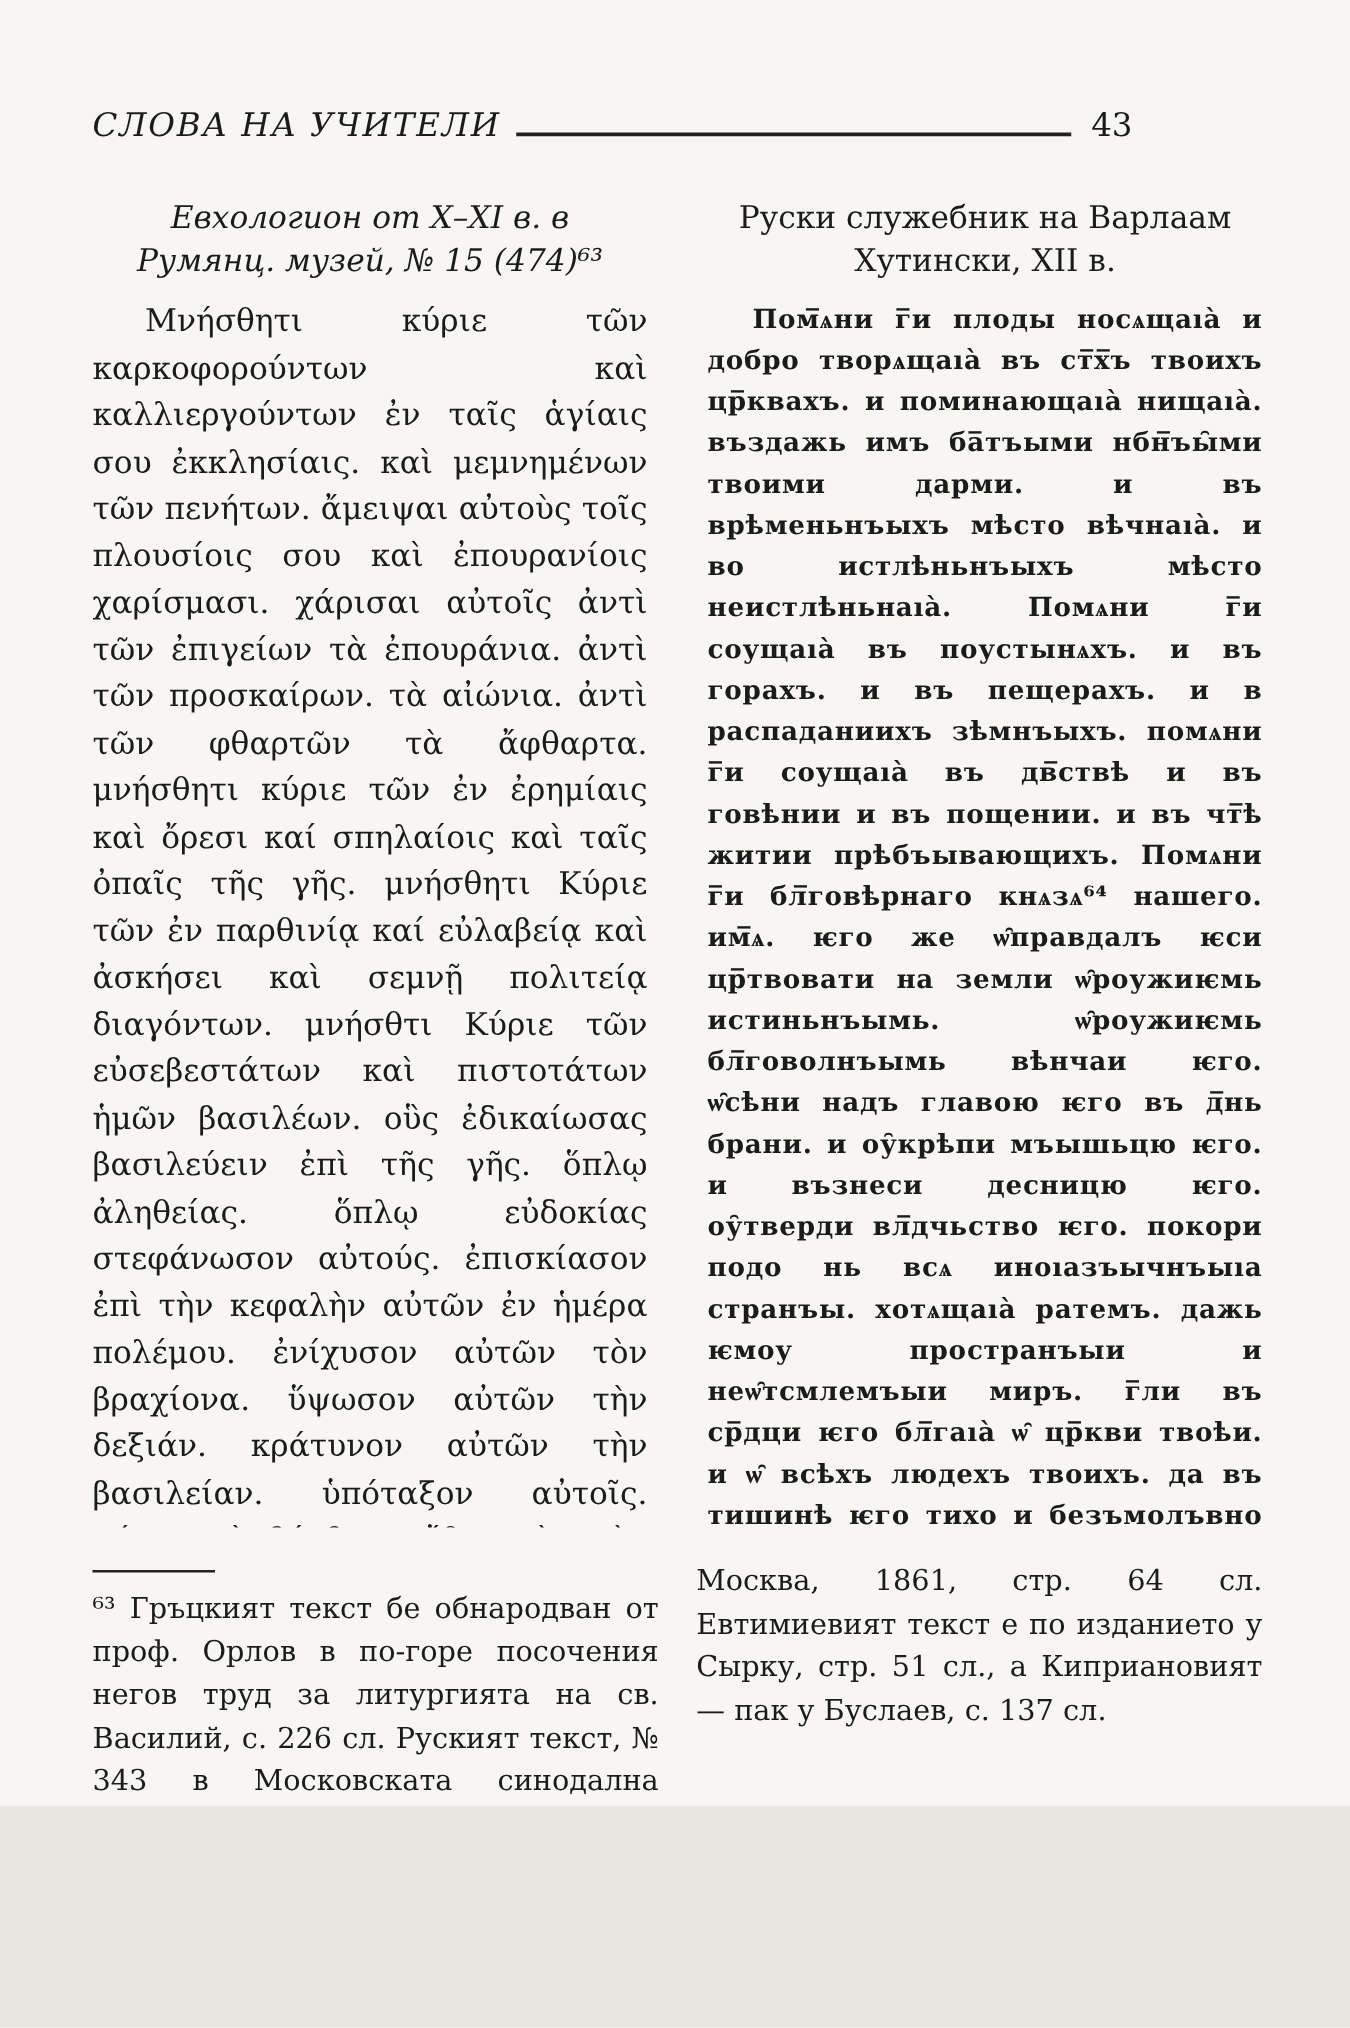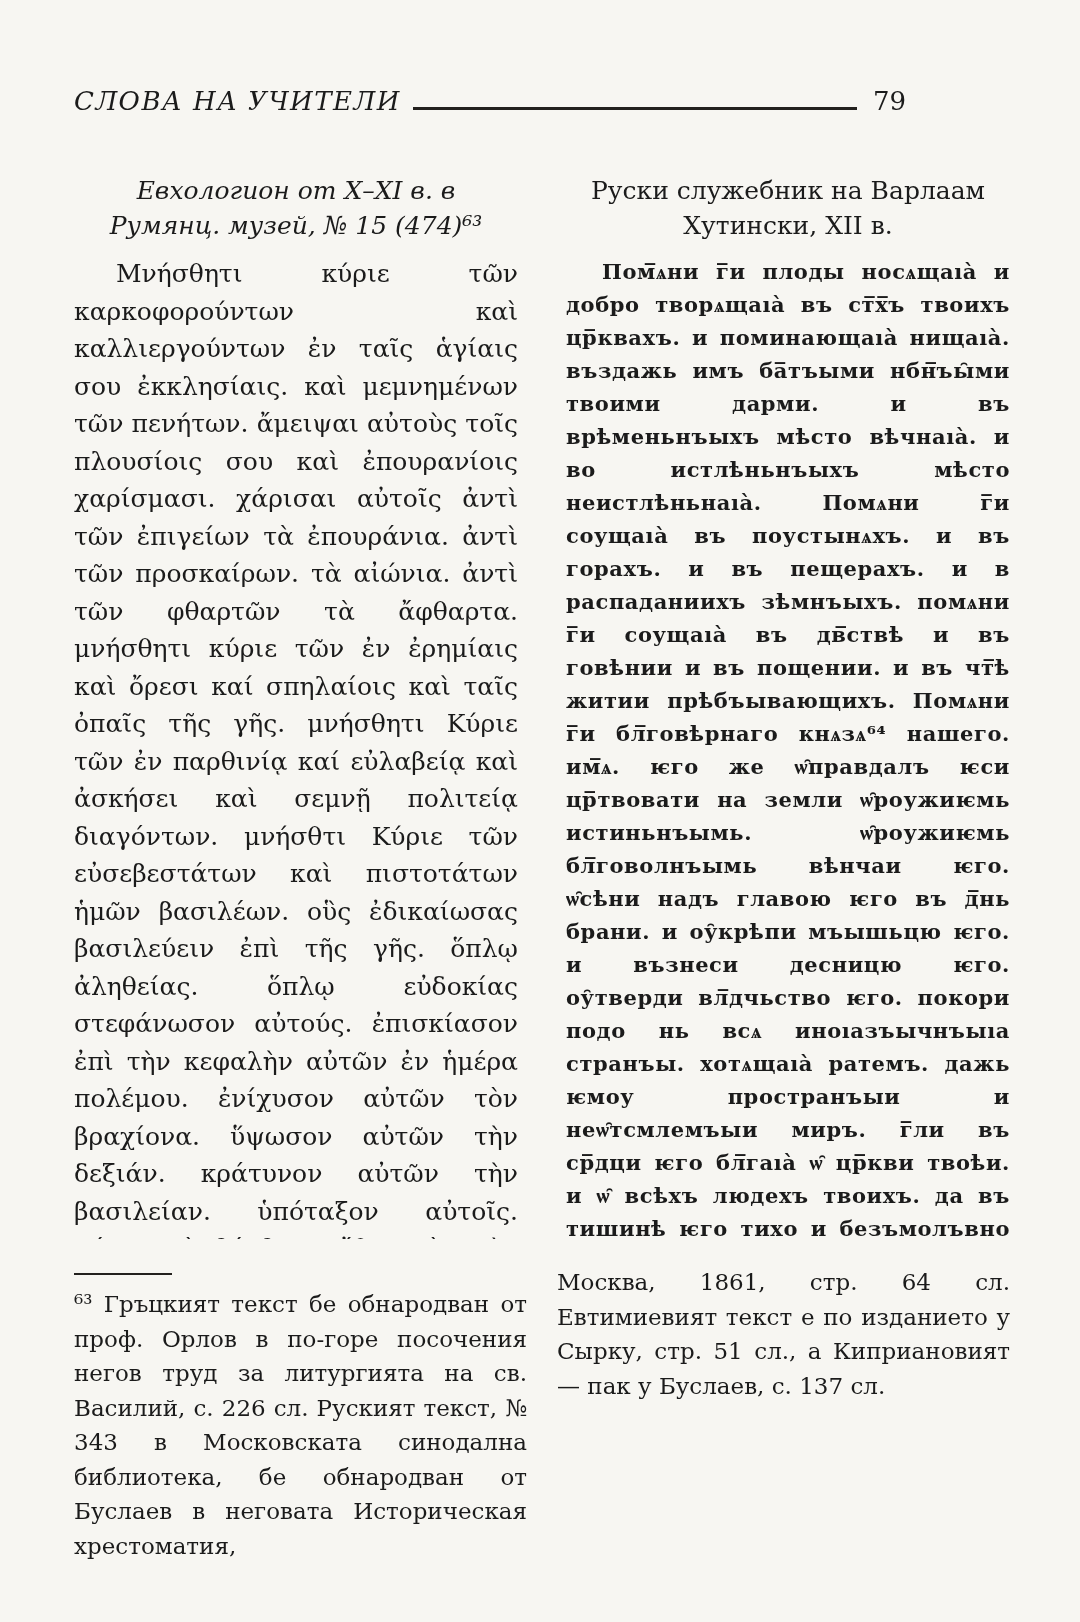--- a/index.html
+++ b/index.html
@@ -3,21 +3,21 @@
 <meta charset="utf-8">
 <style>
   html, body {
     margin: 0;
     padding: 0;
     background: #e9e7e2;
   }
   .page {
     position: relative;
     width: 1080px;
-    height: 1622px;
+    height: 1445px;
     margin: 0 auto;
     box-sizing: border-box;
     background: #f7f6f2;
     color: #1b1b1b;
     padding: 86px 70px 0 74px;
     font-family: "DejaVu Serif", "Liberation Serif", serif;
     overflow: hidden;
   }
   
   .runhead {
@@ -35,21 +35,21 @@
     flex: 1;
     height: 0;
     border-bottom: 3px solid #23211e;
     margin: 0 16px 7px 12px;
   }
   .runhead-num {
     font-size: 26px;
   }
   
   .columns {
-    margin-top: 56px;
+    margin-top: 40px;
     display: grid;
     grid-template-columns: 1fr 1fr;
     column-gap: 48px;
     height: 1066px;
     overflow: hidden;
   }
   .col-heading {
     text-align: center;
     font-size: 25px;
     line-height: 35px;
@@ -93,21 +93,21 @@
   .footnotes p + p { margin-top: 0; }
 </style>
 </head>
 <body>
 
 <div class="page">
 
   <div class="runhead">
     <span class="runhead-title">СЛОВА НА УЧИТЕЛИ</span>
     <span class="runhead-rule"></span>
-    <span class="runhead-num">79</span>
+    <span class="runhead-num">43</span>
   </div>
 
   <div class="columns">
 
     <div class="column">
       <div class="col-heading italic">
         <div>Евхологион от X–XI в. в</div>
         <div>Румянц. музей, № 15 (474)⁶³</div>
       </div>
       <p class="greek-body">Μνήσθητι κύριε τῶν καρκοφορούντων καὶ καλλιεργούντων ἐν ταῖς ἁγίαις σου ἐκκλησίαις. καὶ μεμνημένων τῶν πενήτων. ἄμειψαι αὐτοὺς τοῖς πλουσίοις σου καὶ ἐπουρανίοις χαρίσμασι. χάρισαι αὐτοῖς ἀντὶ τῶν ἐπιγείων τὰ ἐπουράνια. ἀντὶ τῶν προσκαίρων. τὰ αἰώνια. ἀντὶ τῶν φθαρτῶν τὰ ἄφθαρτα. μνήσθητι κύριε τῶν ἐν ἐρημίαις καὶ ὄρεσι καί σπηλαίοις καὶ ταῖς ὀπαῖς τῆς γῆς. μνήσθητι Κύριε τῶν ἐν παρθινίᾳ καί εὐλαβείᾳ καὶ ἀσκήσει καὶ σεμνῇ πολιτείᾳ διαγόντων. μνήσθτι Κύριε τῶν εὐσεβεστάτων καὶ πιστοτάτων ἡμῶν βασιλέων. οὓς ἐδικαίωσας βασιλεύειν ἐπὶ τῆς γῆς. ὅπλῳ ἀληθείας. ὅπλῳ εὐδοκίας στεφάνωσον αὐτούς. ἐπισκίασον ἐπὶ τὴν κεφαλὴν αὐτῶν ἐν ἡμέρα πολέμου. ἐνίχυσον αὐτῶν τὸν βραχίονα. ὕψωσον αὐτῶν τὴν δεξιάν. κράτυνον αὐτῶν τὴν βασιλείαν. ὑπόταξον αὐτοῖς. πάντα τὰ βάρβαρα ἔθνη τὰ τοὺς πολέμους θέλουτα, χαρίσαι αὐτοῖς βαθεῖαν καὶ ἀναφαίρετον εἰρηνην. λάλησον εἰς τὴν</p>

